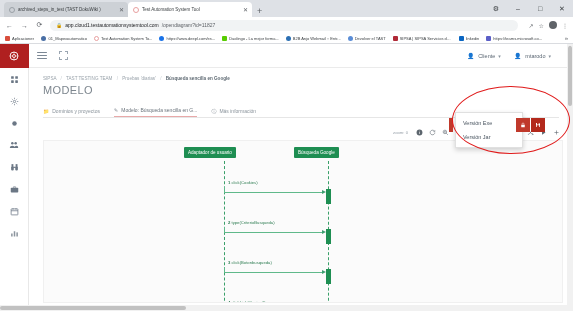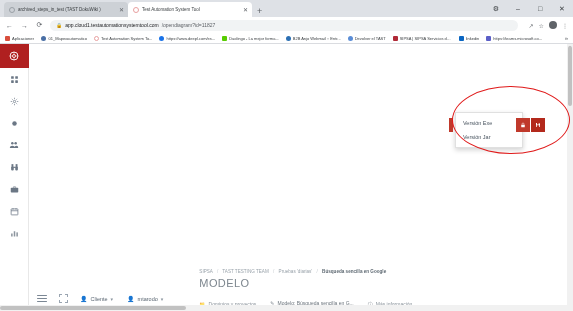--- a/index.html
+++ b/index.html
@@ -122,21 +122,21 @@
     color: #ffffff; font-size: 11px;
   }
   .rail-item {
     width: 29px; height: 22px;
     display: flex; align-items: center; justify-content: center;
     color: #6b7785;
   }
   .rail-item svg { display: block; }
 
   
-  .main { flex: 1 1 auto; position: relative; display: flex; min-width: 0; align-items: flex-end; }
+  .main { flex: 1 1 auto; position: relative; display: flex; flex-direction: column; min-width: 0; }
 
   .topbar {
     height: 24px;
     background: #ffffff;
     border-bottom: 1px solid #ebebeb;
     display: flex; align-items: center;
     padding: 0 8px; gap: 12px;
     position: relative;
   }
   .burger { display: flex; flex-direction: column; gap: 1.5px; }

